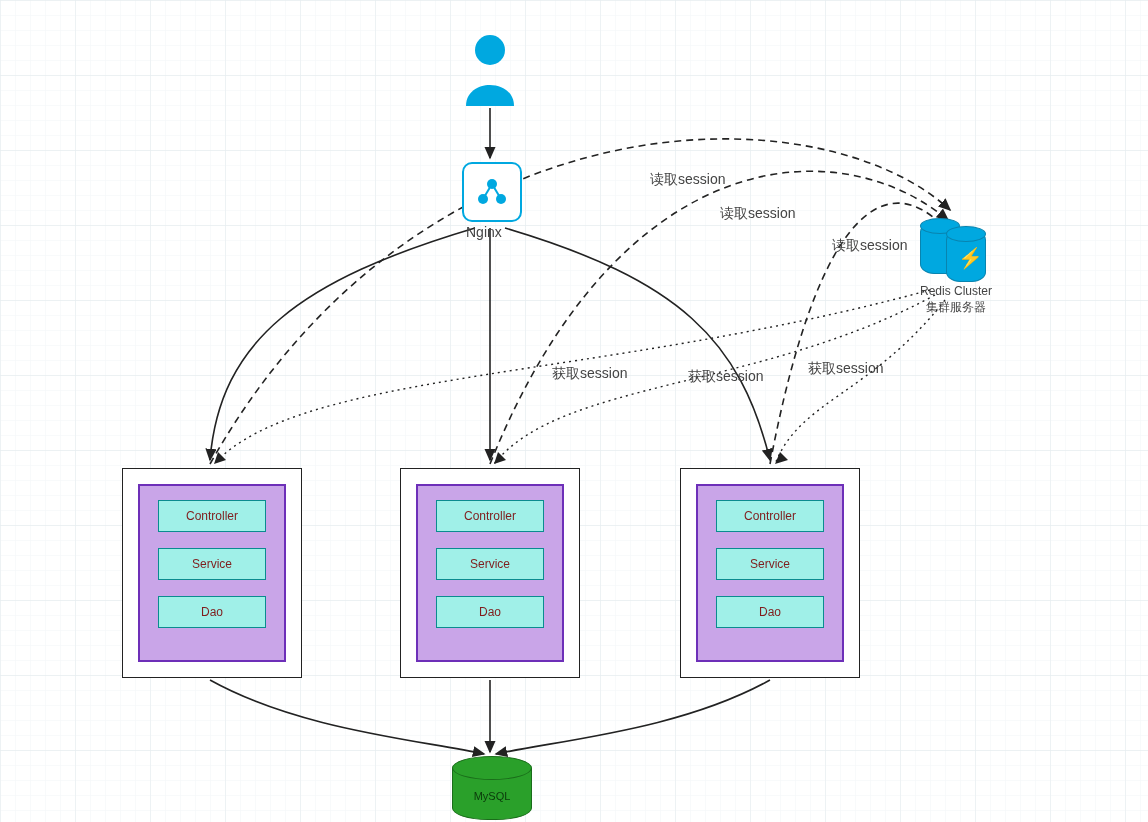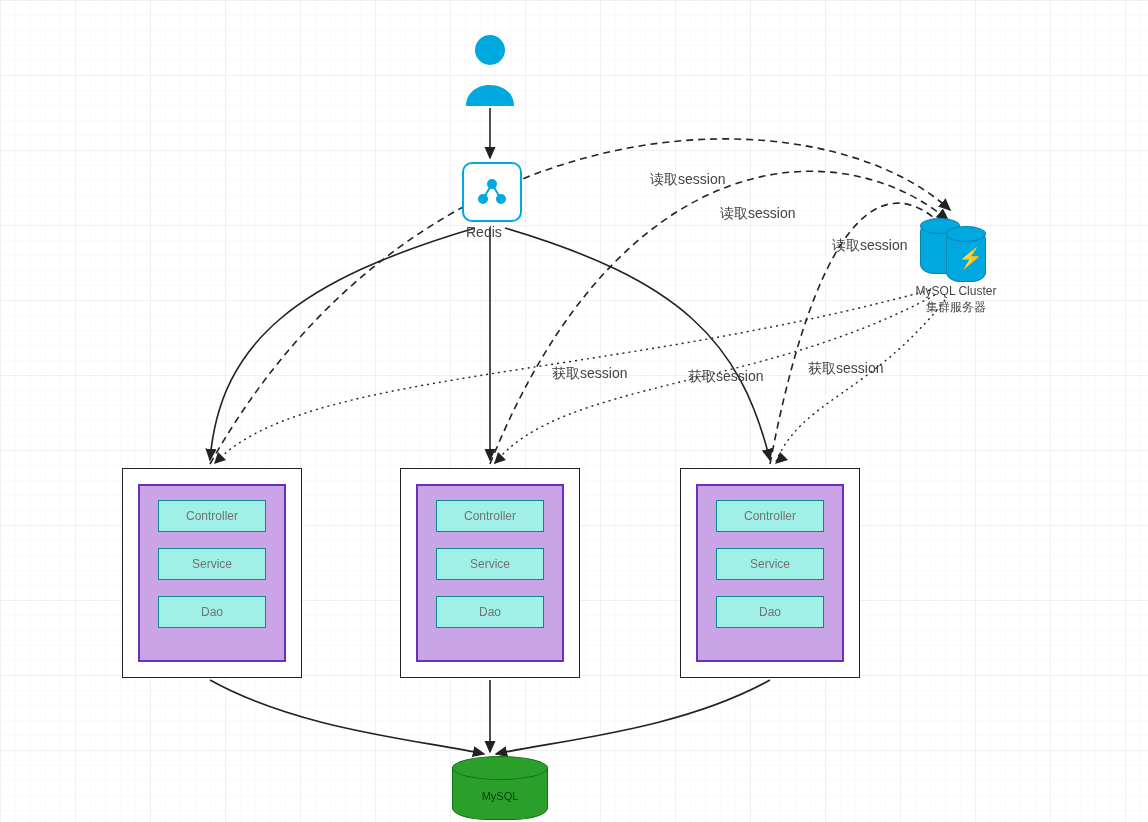--- a/index.html
+++ b/index.html
@@ -62,25 +62,25 @@
   .layer-row {
     position: absolute;
     left: 18px; right: 18px;
     height: 30px;
     border: 1.5px solid #0b8b8f;
     background: #a0f0e8;
     display: flex;
     align-items: center;
     justify-content: center;
     font-size: 12px;
-    color: #737373;
+    color: #7f1d1d;
   }
   .mysql-db {
     position: absolute;
-    width: 96px;
+    width: 80px;
     height: 64px;
   }
   .mysql-body {
     position: absolute;
     left: 0; right: 0; top: 12px; bottom: 0;
     background: #2aa02a;
     border: 1px solid #1a6d1a;
     border-radius: 0 0 36px 36px / 0 0 12px 12px;
   }
   .mysql-top {
@@ -196,30 +196,30 @@
     <div class="nginx-box">
       <svg width="34" height="34" viewBox="0 0 34 34">
         <circle cx="17" cy="9" r="5" fill="#00a8e0"></circle>
         <circle cx="8" cy="24" r="5" fill="#00a8e0"></circle>
         <circle cx="26" cy="24" r="5" fill="#00a8e0"></circle>
         <line x1="17" y1="9" x2="8" y2="24" stroke="#00a8e0" stroke-width="2"></line>
         <line x1="17" y1="9" x2="26" y2="24" stroke="#00a8e0" stroke-width="2"></line>
       </svg>
     </div>
   </div>
-  <div class="label" style="left:466px; top:224px;">Redis</div>
+  <div class="label" style="left:466px; top:224px;">Nginx</div>
 
   <div class="redis-wrap node" style="left:920px; top:218px;">
     <div class="redis-body" style="left:0; top:6px; width:38px; height:48px;"></div>
     <div class="redis-top" style="left:0; width:38px;"></div>
     <div class="redis-body" style="left:26px; top:14px; width:38px; height:48px;"></div>
     <div class="redis-top" style="left:26px; top:8px; width:38px;"></div>
     <div class="bolt">⚡</div>
     <div class="redis-label">
-      <span>MySQL Cluster</span><br>
+      <span>Redis Cluster</span><br>
       <span>集群服务器</span>
     </div>
   </div>
 
   <div class="label" style="left:650px; top:171px;">读取session</div>
   <div class="label" style="left:720px; top:205px;">读取session</div>
   <div class="label" style="left:832px; top:237px;">读取session</div>
 
   <div class="label" style="left:552px; top:365px;">获取session</div>
   <div class="label" style="left:688px; top:368px;">获取session</div>

